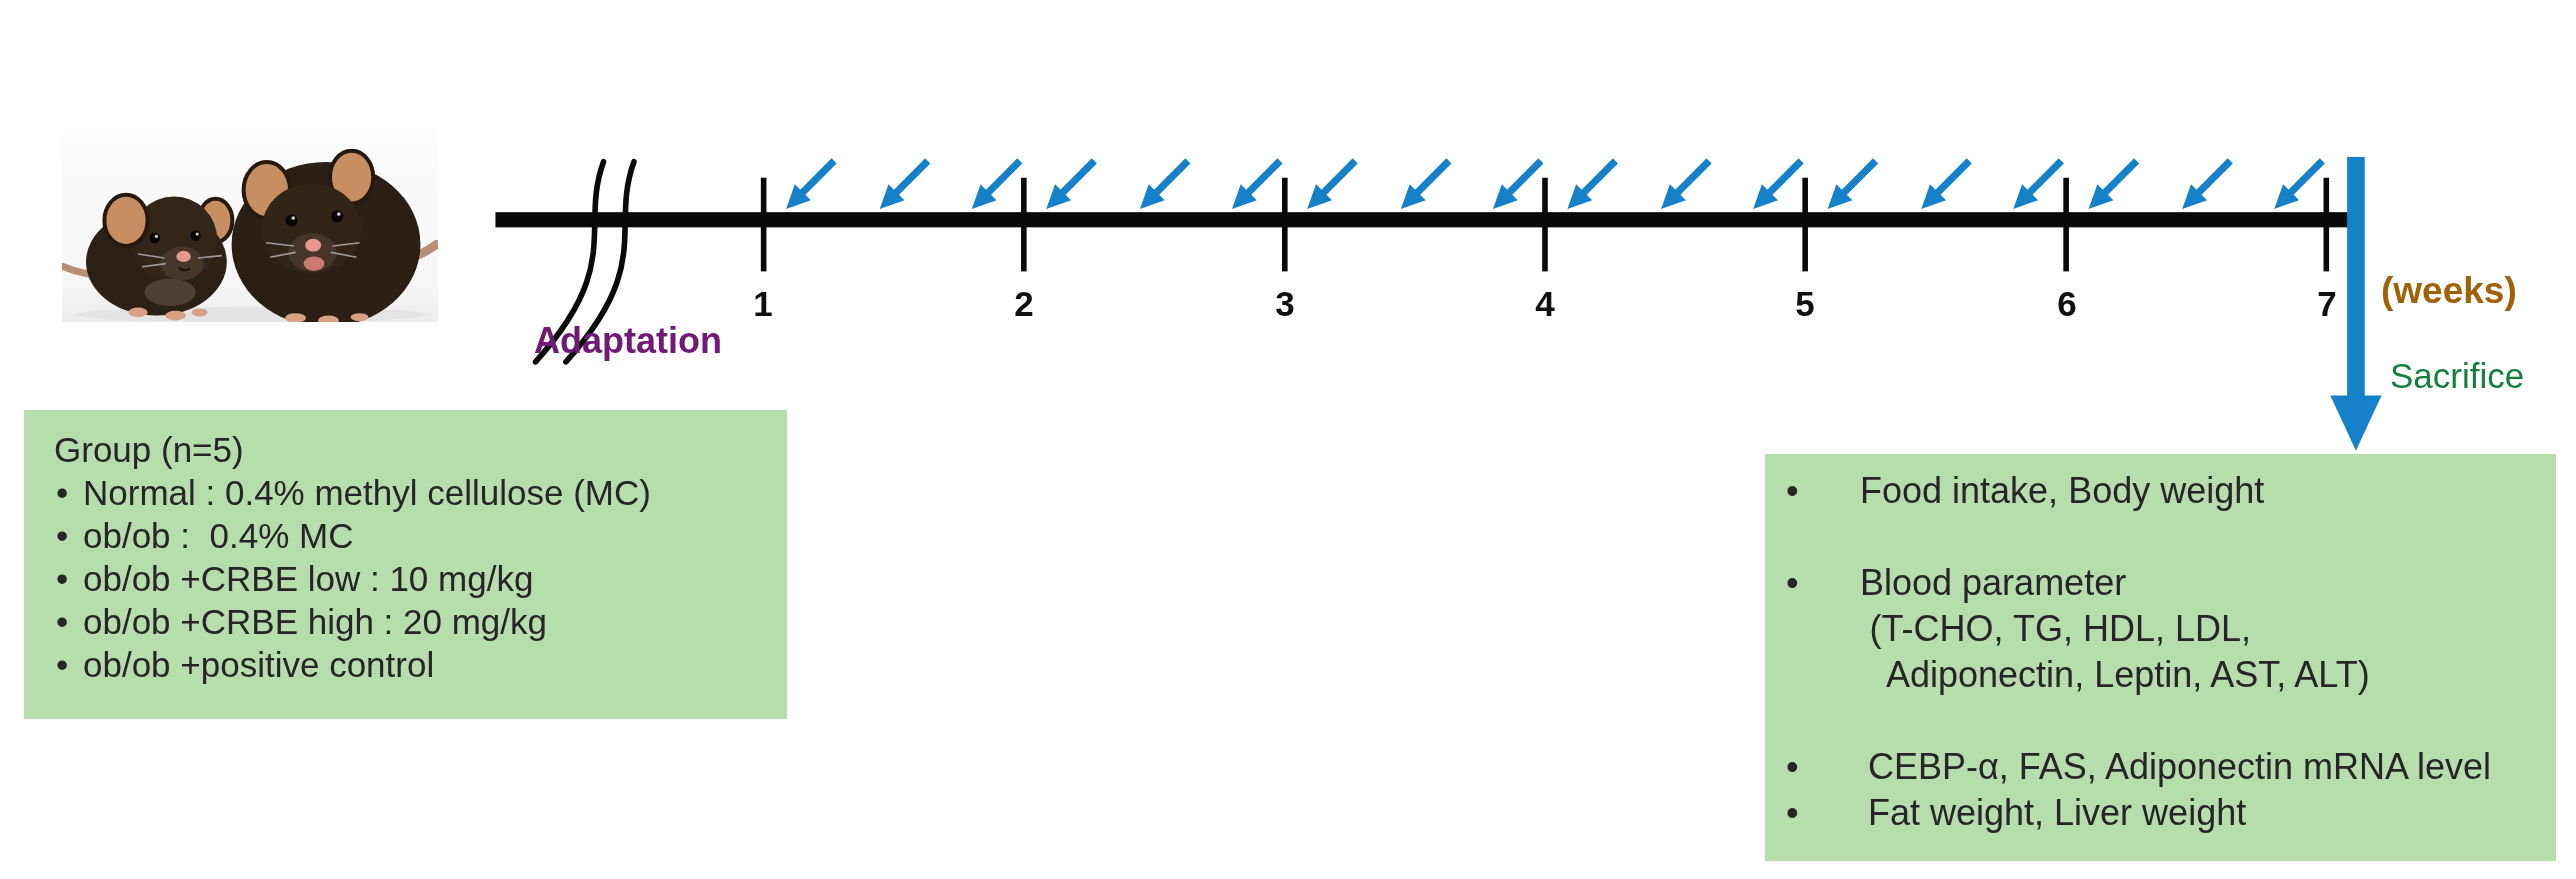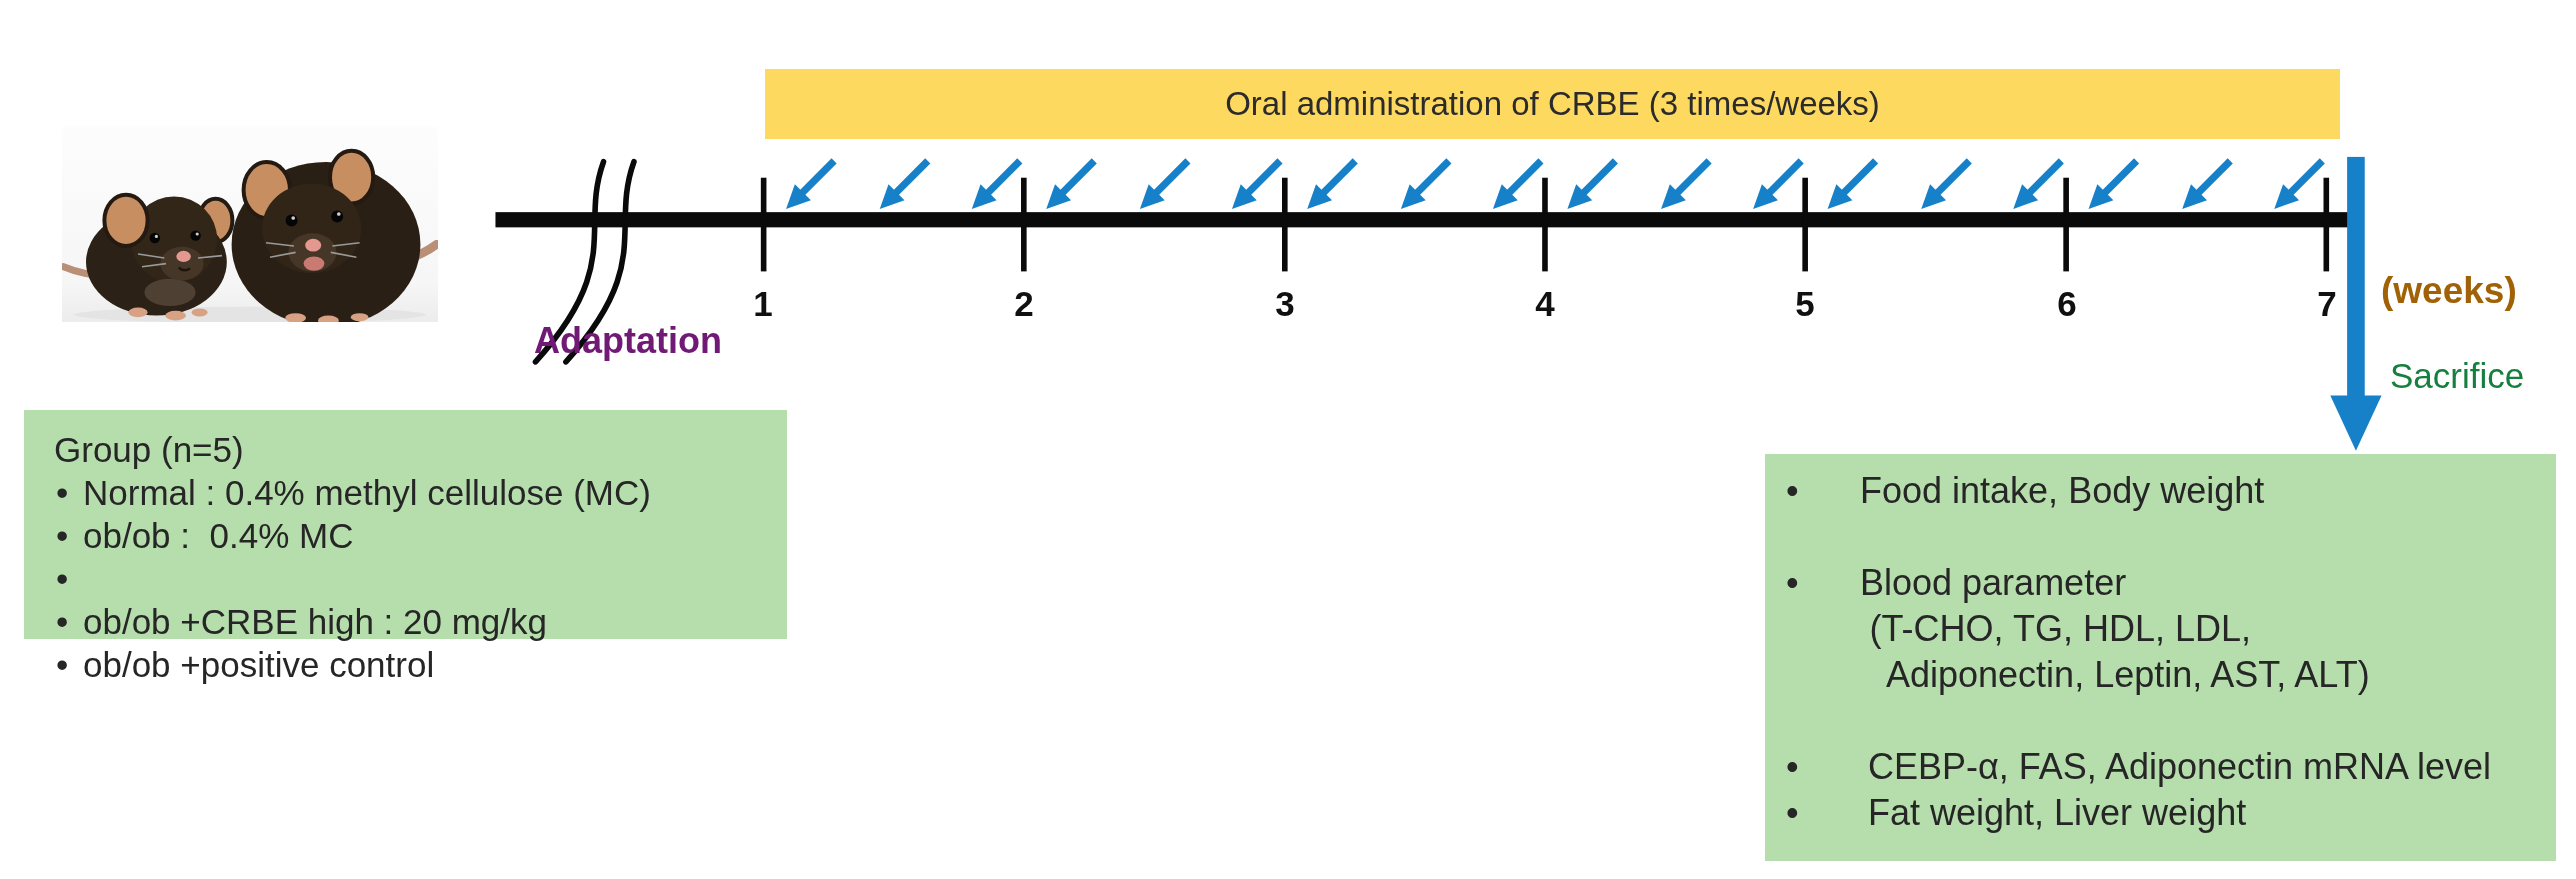--- a/index.html
+++ b/index.html
@@ -15,21 +15,21 @@
   .banner span{font-size:33px;color:#2b2b2b}
 
   .tl{left:0;top:0;width:2576px;height:879px;pointer-events:none}
 
   .adaptation{left:504px;top:320px;width:248px;text-align:center;font-weight:bold;font-size:36px;color:#701a75}
   .week-label{position:absolute;top:284px;width:64px;margin-left:-32px;text-align:center;font-weight:bold;font-size:35px;color:#101010}
   .weeks-axis{left:2381px;top:270px;width:184px;font-weight:bold;font-size:37px;color:#a16207}
   .sacrifice{left:2390px;top:356px;width:176px;font-weight:normal;font-size:35px;color:#15803d}
 
   .green-box{background:#B6DEAC;color:#262626}
-  .box-left{left:24px;top:410px;width:763px;height:229px;padding:17.6px 0 0 0;font-size:35px;line-height:43px}
+  .box-left{left:24px;top:410px;width:763px;height:309px;padding:17.6px 0 0 0;font-size:35px;line-height:43px}
   .box-left .gb-title{padding-left:30px}
   .box-left .row{display:flex;padding-left:32px}
   .box-left .bullet{width:27px;flex:none}
   .box-right{left:1765px;top:454px;width:791px;height:407px;padding:13.6px 0 0 0;font-size:36px;line-height:46px}
   .box-right .row{display:flex;padding-left:21px;min-height:46px}
   .box-right .bullet{width:74px;flex:none}
   .row .txt{white-space:pre}
   .bullet{white-space:pre}
 </style>
 </head>
@@ -83,23 +83,20 @@
       <ellipse cx="313" cy="158" rx="30" ry="24" fill="#463627"></ellipse>
       <ellipse cx="314" cy="149" rx="10" ry="8" fill="#e5988f"></ellipse>
       <ellipse cx="315" cy="172" rx="13" ry="9" fill="#c97b72"></ellipse>
       <path d="M290 150 L 255 146 M292 158 L 260 164 M338 150 L 372 146 M336 158 L 368 164" stroke="#9a9a9a" stroke-width="2" fill="none"></path>
       <ellipse cx="292" cy="240" rx="13" ry="6" fill="#d7a183"></ellipse>
       <ellipse cx="333" cy="243" rx="13" ry="6" fill="#d7a183"></ellipse>
       <ellipse cx="372" cy="239" rx="11" ry="5" fill="#d7a183"></ellipse>
     </g>
   </svg>
 
-  <div class="abs banner">
-    <span>Oral administration of CRBE (3 times/weeks)</span>
-  </div>
 
   <svg class="abs tl" width="2576" height="879" viewBox="0 0 3216 1098" id="tl-svg">
       <rect x="618" y="265" width="2318" height="19" fill="#0a0a0a"></rect>
       <path d="M 753 202 C 723 285, 778 330, 668 452" stroke="#0a0a0a" stroke-width="7" fill="none" stroke-linecap="round"></path>
       <path d="M 791 202 C 761 285, 816 330, 706 452" stroke="#0a0a0a" stroke-width="7" fill="none" stroke-linecap="round"></path>
       <rect x="949.5" y="222" width="7" height="117" fill="#0a0a0a"></rect>
       <rect x="1274.5" y="222" width="7" height="117" fill="#0a0a0a"></rect>
       <rect x="1600.5" y="222" width="7" height="117" fill="#0a0a0a"></rect>
       <rect x="1925.5" y="222" width="7" height="117" fill="#0a0a0a"></rect>
       <rect x="2250.5" y="222" width="7" height="117" fill="#0a0a0a"></rect>
@@ -164,20 +161,21 @@
         <div class="row">
           <span class="bullet">•</span>
           <span class="txt">Normal : 0.4% methyl cellulose (MC)</span>
         </div>
         <div class="row">
           <span class="bullet">•</span>
           <span class="txt">ob/ob :  0.4% MC</span>
         </div>
         <div class="row">
           <span class="bullet">•</span>
+          <span class="txt">ob/ob +CRBE low : 10 mg/kg</span>
         </div>
         <div class="row">
           <span class="bullet">•</span>
           <span class="txt">ob/ob +CRBE high : 20 mg/kg</span>
         </div>
         <div class="row">
           <span class="bullet">•</span>
           <span class="txt">ob/ob +positive control</span>
         </div>
       </div>

